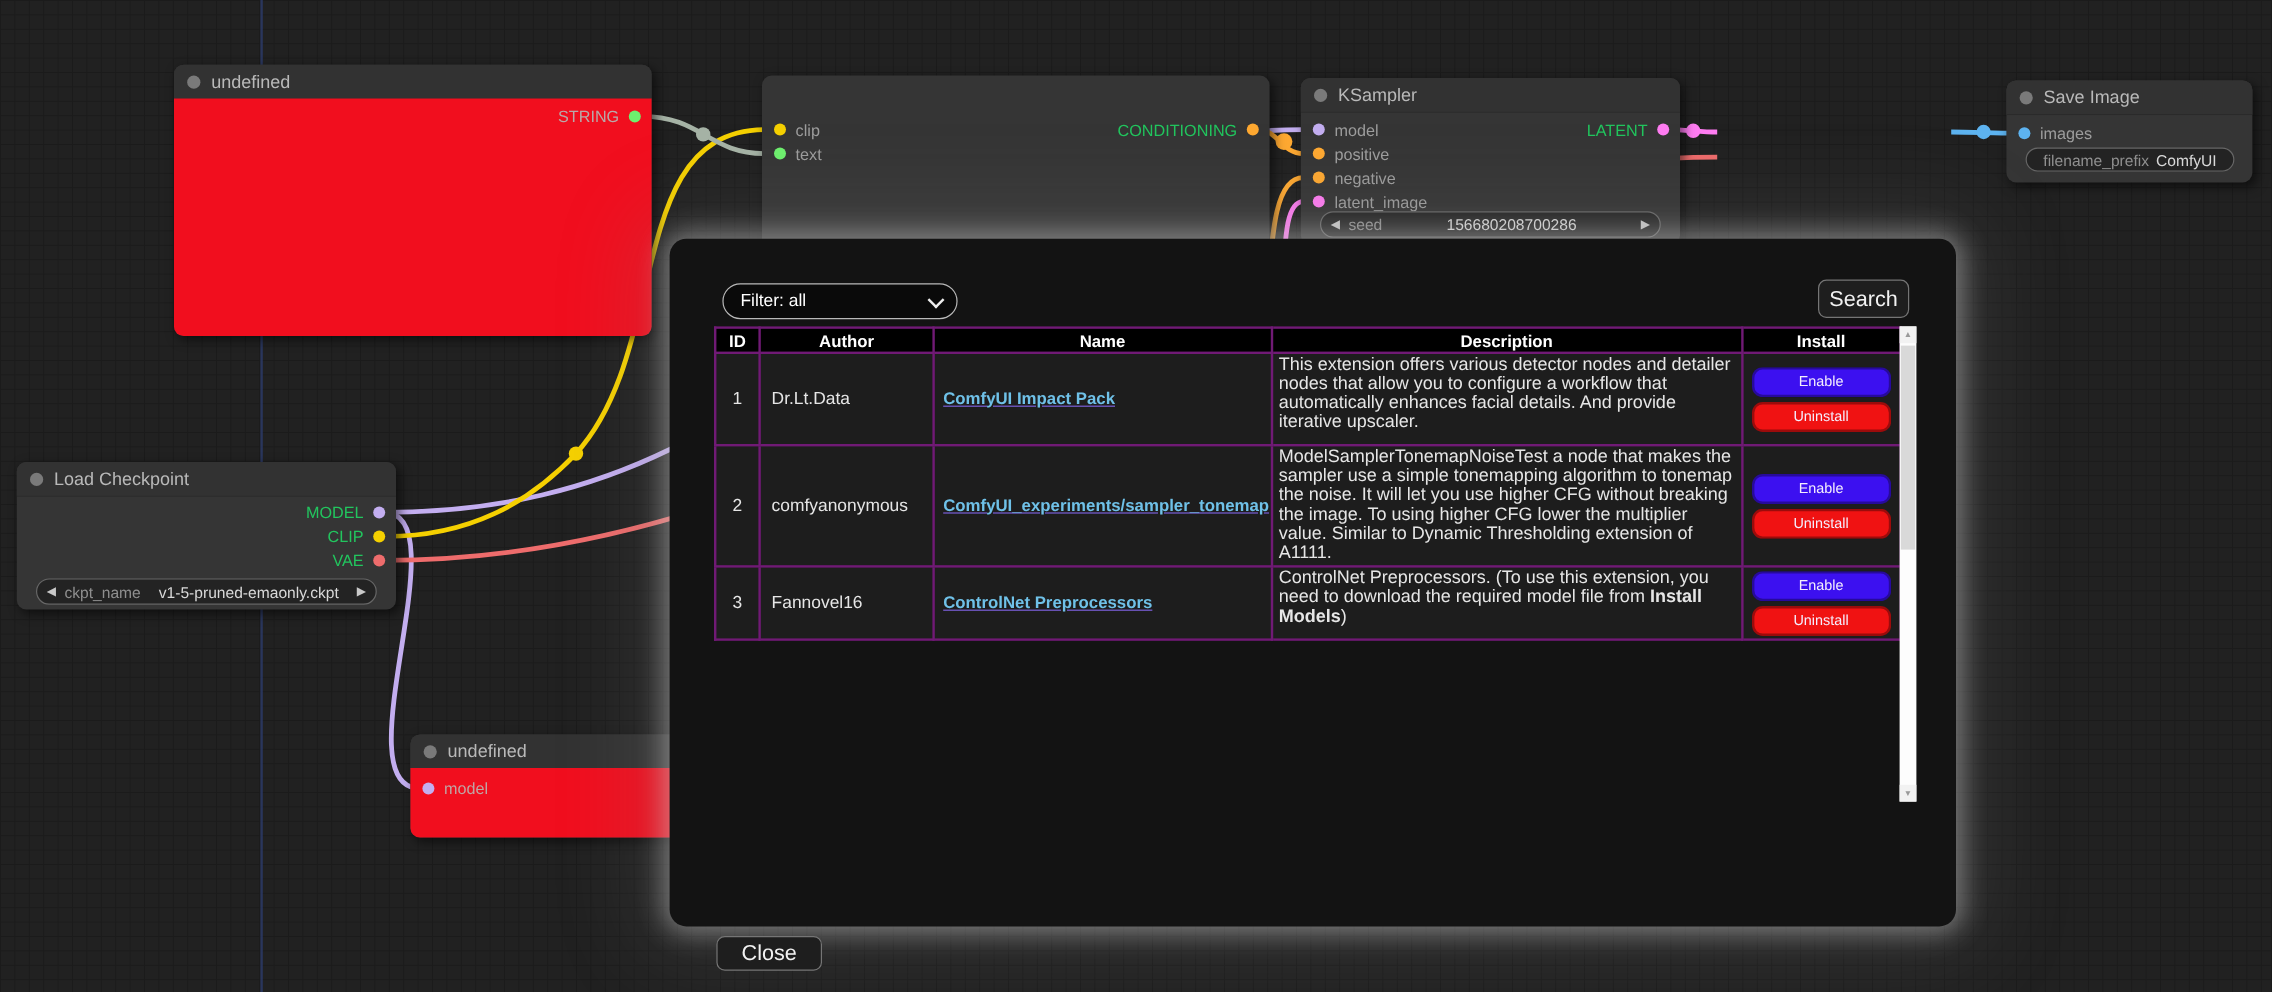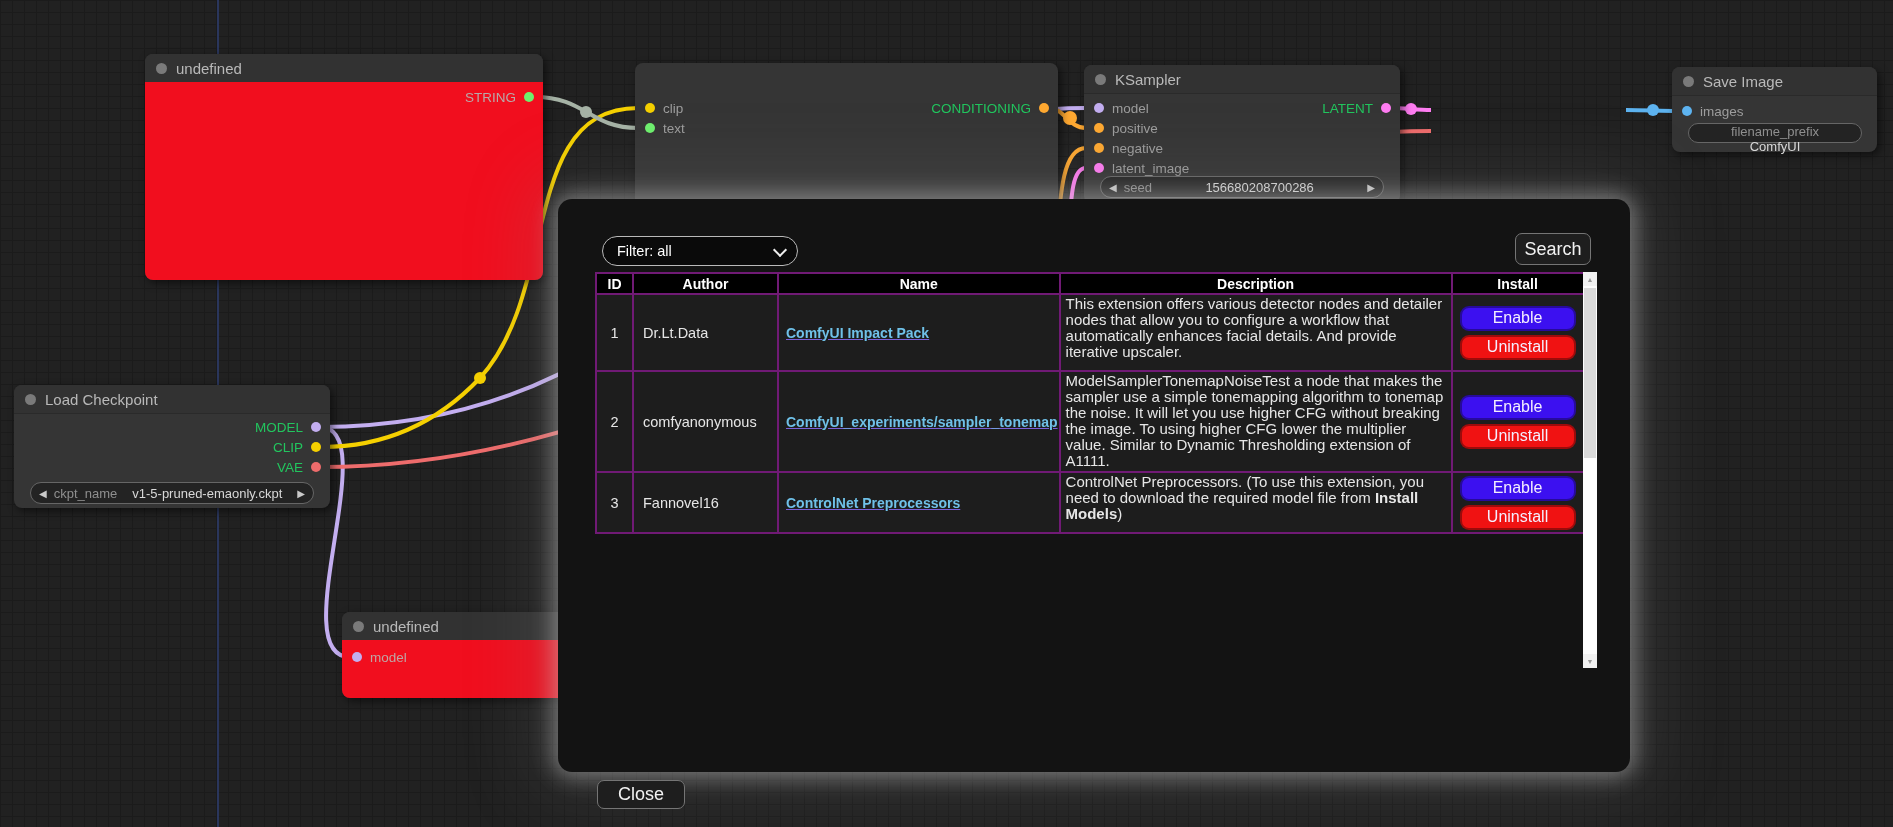--- a/index.html
+++ b/index.html
@@ -40,21 +40,21 @@
   .c-purple{background:var(--slot_model_purple,#c3aef0);}
   .c-pink{background:var(--slot_latent_pink,#ff7df2);}
   .c-red{background:var(--slot_vae_red,#ee6c6c);}
   .c-blue{background:var(--slot_image_blue,#5db3f0);}
   .widget{position:absolute;left:16px;box-sizing:border-box;background:#232323;
     border:1px solid #666;border-radius:12px;display:flex;align-items:center;
     padding:0 8px;font-size:13px;color:#d4d4d4;}
   .widget .arrow{font-size:10px;color:#c9c9c9;flex:none;}
   .widget .w-label{color:#8f8f8f;margin-left:7px;white-space:nowrap;}
   .widget .w-value{flex:1;text-align:center;color:#d8d8d8;white-space:nowrap;}
-  .widget.no-arrows{justify-content:space-evenly;flex-direction:column;}
+  .widget.no-arrows{justify-content:space-evenly;}
   .widget.no-arrows .w-label{margin:0;}
   .widget.no-arrows .w-value{flex:none;}
   
   .modal{position:absolute;left:558px;top:199px;width:1072px;height:573px;z-index:10;
     background:#131313;border-radius:14px;
     box-shadow:0 0 22px 5px rgba(215,215,215,.45),0 0 70px 28px rgba(130,130,130,.18);}
   .filter-wrap{position:absolute;left:44px;top:37px;width:196px;height:30px;}
   select.filter{width:100%;height:100%;appearance:none;-webkit-appearance:none;
     background:#0a0a0a;color:#fff;border:1px solid #b9b9b9;border-radius:15px;
     font-size:14.5px;padding:0 30px 0 14px;font-family:inherit;}
@@ -75,21 +75,21 @@
   table.ext td{background:#1d1d1d;color:#e6e6e6;}
   td.c-id{text-align:center;font-size:14.5px;}
   td.c-author{font-size:14.5px;padding-left:9px;}
   td.c-name{padding-left:7px;}
   td.c-name a{color:var(--link_blue,#6fc1e8);font-weight:bold;font-size:14px;
     text-decoration:underline;text-decoration-color:#7a5fd8;}
   td.c-desc{vertical-align:top;font-size:15px;line-height:16px;padding:1px 4px 2px 5px;color:#ececec;}
   td.c-install{padding:0;}
   .install-stack{display:flex;flex-direction:column;align-items:center;gap:4px;}
   .pill-btn{width:116px;height:25px;border-radius:9px;border:2px solid rgba(0,0,0,.35);
-    color:#f4eefe;font-size:16px;display:flex;align-items:center;justify-content:center;
+    color:#f4eefe;font-size:12px;display:flex;align-items:center;justify-content:center;
     box-sizing:border-box;font-family:inherit;}
   .pill-enable{background:var(--enable_button_bg,#3c10f0);}
   .pill-uninstall{background:var(--uninstall_button_bg,#f01212);}
   .scrollbar{position:absolute;left:1025px;top:73px;width:14px;height:396px;background:#fdfdfd;}
   .sb-btn{position:absolute;left:0;width:14px;height:14px;background:#f2f2f2;
     color:#9a9a9a;font-size:7px;display:flex;align-items:center;justify-content:center;}
   .sb-up{top:0;} .sb-down{bottom:0;}
   .sb-thumb{position:absolute;left:1px;top:16px;width:12px;height:170px;background:#d9d9d9;}
 </style>
 </head>

